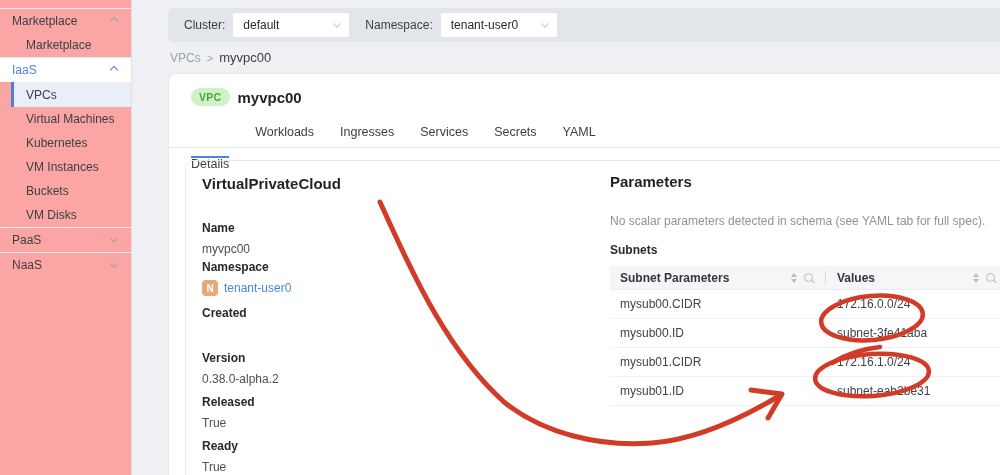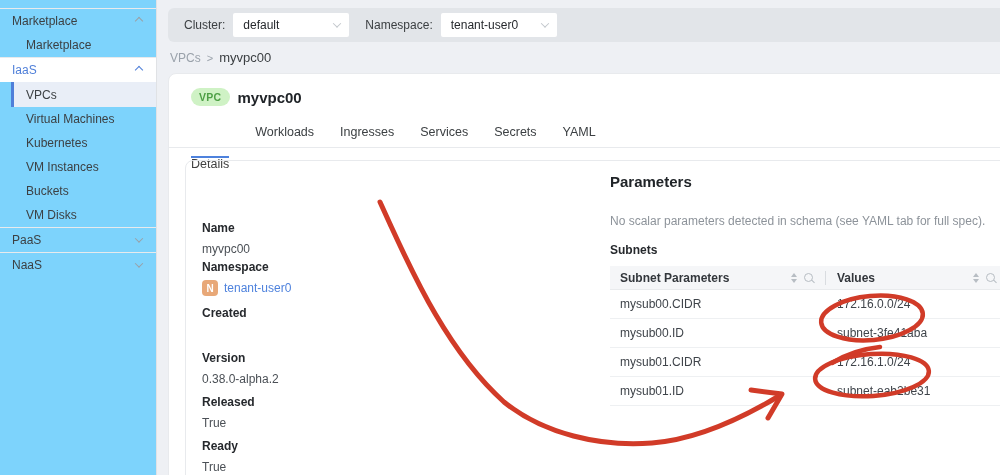--- a/index.html
+++ b/index.html
@@ -1,21 +1,21 @@
 <!DOCTYPE html>
 <html><head>
 <meta charset="utf-8">
 <style>
   * { margin:0; padding:0; box-sizing:border-box; }
   body { font-family:"Liberation Sans", sans-serif; }
   .page { position:relative; width:1000px; height:475px; overflow:hidden; background:#eef0f4; }
 
   
-  .sidebar { position:absolute; left:0; top:0; width:157px; height:475px;
-             background:#7dd3fc; border-right:1px solid #e0e2e5;
+  .sidebar { position:absolute; left:0; top:0; width:132px; height:475px;
+             background:#fca5a5; border-right:1px solid #e0e2e5;
              display:flex; flex-direction:column; padding-top:8px; }
   .sb-group { height:25px; display:flex; align-items:center; justify-content:space-between;
               padding:0 14px 0 12px; border-top:1px solid #e8eaec;
               font-size:12px; color:#3c4043; cursor:pointer; }
   .sb-group.active { background:#ffffff; color:#4f7fd9; }
   .sb-group.last { border-bottom:1px solid #e8eaec; }
   .sb-sub { height:24px; display:flex; align-items:center; padding-left:26px;
             font-size:12px; color:#3c4043; cursor:pointer; }
   .sb-sub.active { margin-left:11px; padding-left:12px; border-left:3px solid #4f7fd9;
                    background:#e9eef7; height:25px; }
@@ -175,20 +175,21 @@
       <span class="tab active">Details</span>
       <span class="tab">Workloads</span>
       <span class="tab">Ingresses</span>
       <span class="tab">Services</span>
       <span class="tab">Secrets</span>
       <span class="tab">YAML</span>
     </div>
 
     <div class="panel">
 
+      <div class="vpc-heading">VirtualPrivateCloud</div>
 
       <div class="field" style="top:60px;">
         <div class="f-label">Name</div>
         <div class="f-value">myvpc00</div>
       </div>
 
       <div class="field" style="top:99px;">
         <div class="f-label">Namespace</div>
         <div class="ns-value">
           <span class="avatar">N</span>

